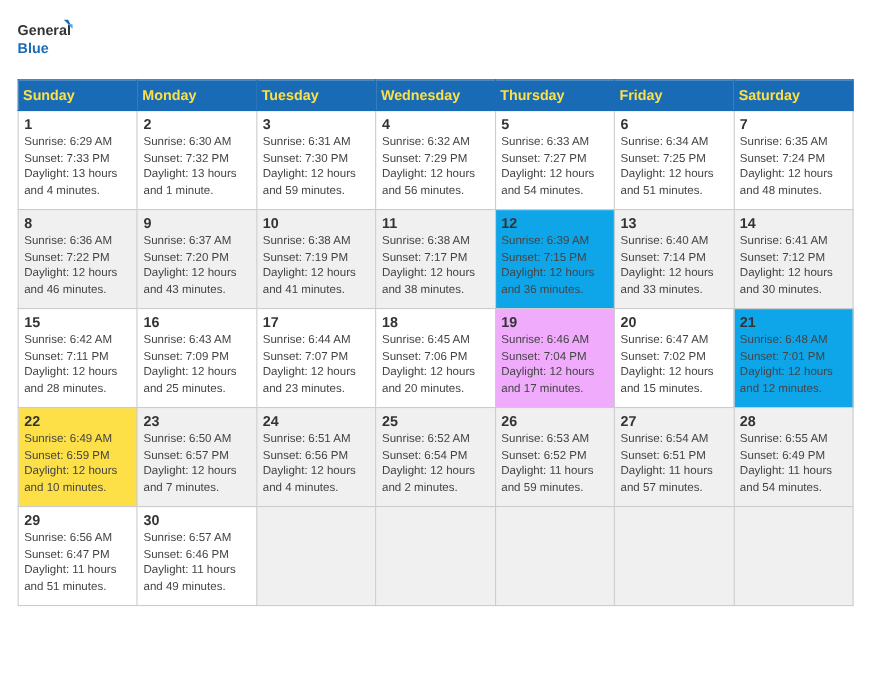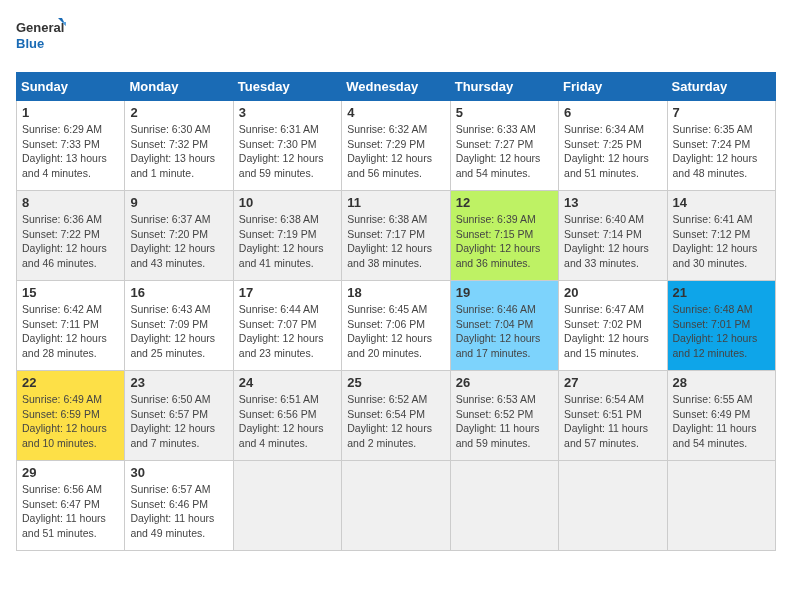--- a/index.html
+++ b/index.html
@@ -33,21 +33,21 @@
       font-size: 14px;
       color: #555;
     }
     table {
       width: 100%;
       border-collapse: collapse;
       font-size: 11px;
     }
     thead tr th {
       background-color: #1a6bb5;
-      color: #ffffff;
+      color: #fde047;
       padding: 6px 4px;
       text-align: left;
       font-size: 13px;
       font-weight: bold;
       border: 1px solid #1a6bb5;
     }
     tbody tr td {
       border: 1px solid #ccc;
       padding: 4px 5px;
       vertical-align: top;
@@ -148,21 +148,21 @@
         <span class="day-detail">Sunrise: 6:37 AM<br>Sunset: 7:20 PM<br>Daylight: 12 hours and 43 minutes.</span>
       </td>
         <td style="background: rgb(240, 240, 240);">
         <span class="day-num">10</span>
         <span class="day-detail">Sunrise: 6:38 AM<br>Sunset: 7:19 PM<br>Daylight: 12 hours and 41 minutes.</span>
       </td>
         <td style="background: rgb(240, 240, 240);">
         <span class="day-num">11</span>
         <span class="day-detail">Sunrise: 6:38 AM<br>Sunset: 7:17 PM<br>Daylight: 12 hours and 38 minutes.</span>
       </td>
-        <td style="background: #bef264;">
+        <td style="background: #0ea5e9;">
         <span class="day-num">12</span>
         <span class="day-detail">Sunrise: 6:39 AM<br>Sunset: 7:15 PM<br>Daylight: 12 hours and 36 minutes.</span>
       </td>
         <td style="background: rgb(240, 240, 240);">
         <span class="day-num">13</span>
         <span class="day-detail">Sunrise: 6:40 AM<br>Sunset: 7:14 PM<br>Daylight: 12 hours and 33 minutes.</span>
       </td>
         <td style="background: rgb(240, 240, 240);">
         <span class="day-num">14</span>
         <span class="day-detail">Sunrise: 6:41 AM<br>Sunset: 7:12 PM<br>Daylight: 12 hours and 30 minutes.</span>
@@ -178,21 +178,21 @@
         <span class="day-detail">Sunrise: 6:43 AM<br>Sunset: 7:09 PM<br>Daylight: 12 hours and 25 minutes.</span>
       </td>
         <td style="background: rgb(255, 255, 255);">
         <span class="day-num">17</span>
         <span class="day-detail">Sunrise: 6:44 AM<br>Sunset: 7:07 PM<br>Daylight: 12 hours and 23 minutes.</span>
       </td>
         <td style="background: rgb(255, 255, 255);">
         <span class="day-num">18</span>
         <span class="day-detail">Sunrise: 6:45 AM<br>Sunset: 7:06 PM<br>Daylight: 12 hours and 20 minutes.</span>
       </td>
-        <td style="background: #7dd3fc;">
+        <td style="background: #f0abfc;">
         <span class="day-num">19</span>
         <span class="day-detail">Sunrise: 6:46 AM<br>Sunset: 7:04 PM<br>Daylight: 12 hours and 17 minutes.</span>
       </td>
         <td style="background: rgb(255, 255, 255);">
         <span class="day-num">20</span>
         <span class="day-detail">Sunrise: 6:47 AM<br>Sunset: 7:02 PM<br>Daylight: 12 hours and 15 minutes.</span>
       </td>
         <td style="background: #0ea5e9;">
         <span class="day-num">21</span>
         <span class="day-detail">Sunrise: 6:48 AM<br>Sunset: 7:01 PM<br>Daylight: 12 hours and 12 minutes.</span>

